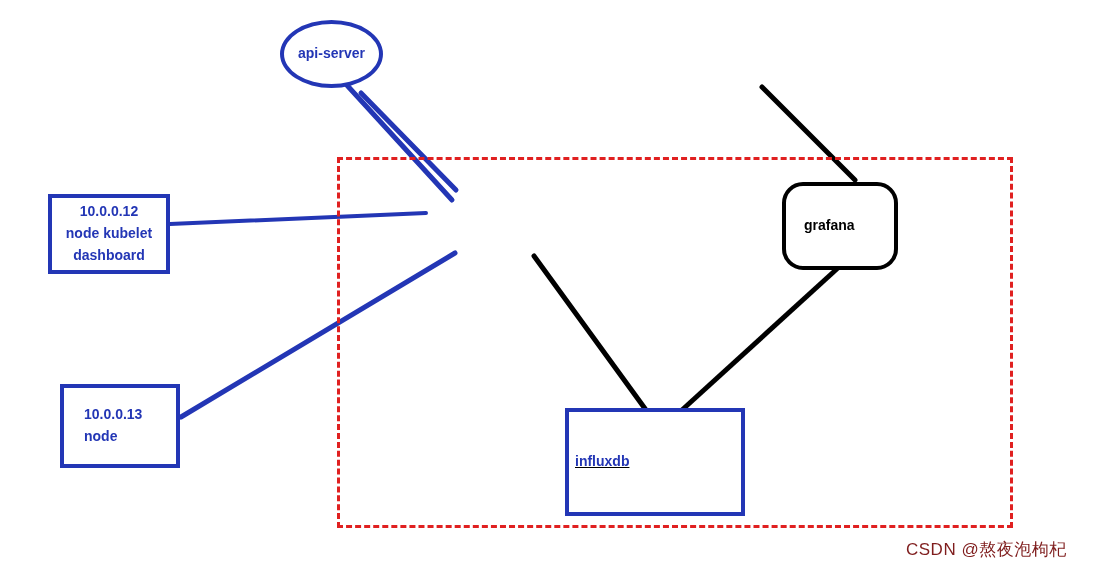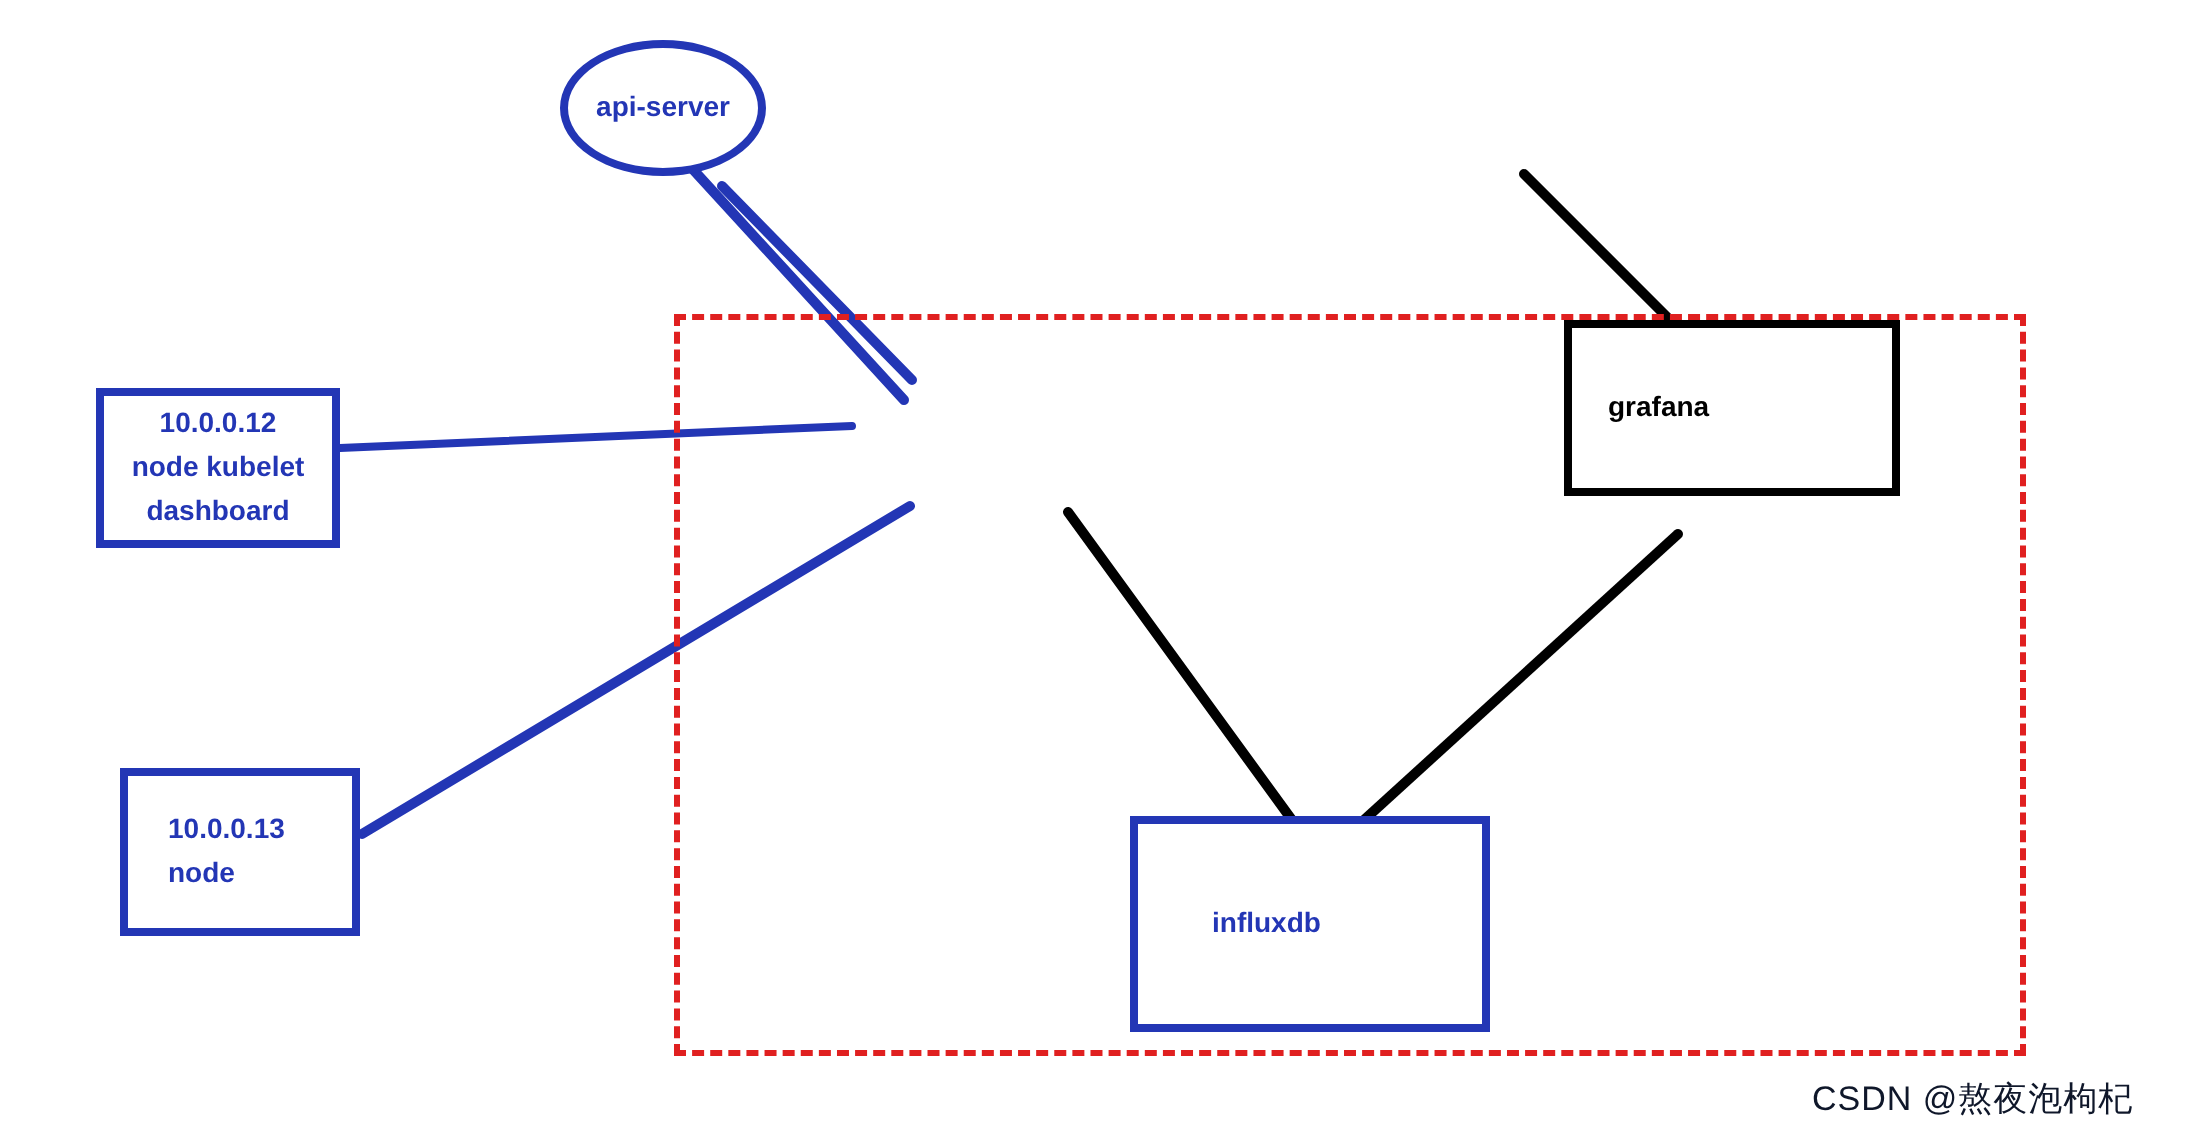--- a/index.html
+++ b/index.html
@@ -67,34 +67,34 @@
   .ellipse.blue .node-label { color: #2336B5; }
   .ellipse.black .node-label { color: #000000; }
 
   .align-center { justify-content: center; text-align: center; }
   .align-left { justify-content: flex-start; text-align: left; }
 
   
   #node-12 { padding: 0 10px; }
   #node-13 { padding: 0 20px; }
   #node-grafana { padding: 0 18px; }
-  #node-influxdb { padding: 0 37px; }
+  #node-influxdb { padding: 0 6px; text-decoration: underline; }
 
   
   #cluster-region {
     position: absolute;
     box-sizing: border-box;
     border: 3px dashed #E02020;
     background: transparent;
     z-index: 2;
   }
 
   #watermark {
     position: absolute;
-    color: #0f172a;
+    color: #7f1d1d;
     font-size: 17px;
     letter-spacing: 0.5px;
     white-space: nowrap;
     z-index: 9;
   }
 </style>
 </head>
 <body>
 
 <div id="canvas">
@@ -121,21 +121,21 @@
 node kubelet
 dashboard</span>
   </div>
 
   <div class="node rect blue align-left" id="node-13" style="left: 60px; top: 384px; width: 120px; height: 84px;">
     <span class="node-label">10.0.0.13
 node</span>
   </div>
 
 
-  <div class="node rect black align-left" id="node-grafana" style="left: 782px; top: 160px; width: 168px; height: 88px;">
+  <div class="node rect black align-left" id="node-grafana" style="left: 782px; top: 182px; width: 116px; height: 88px; border-radius: 21px;">
     <span class="node-label">grafana</span>
   </div>
 
   <div class="node rect blue align-left" id="node-influxdb" style="left: 565px; top: 408px; width: 180px; height: 108px;">
     <span class="node-label">influxdb</span>
   </div>
 
   <div id="watermark" style="left: 906px; top: 538px;">CSDN @熬夜泡枸杞</div>
 </div>
 

